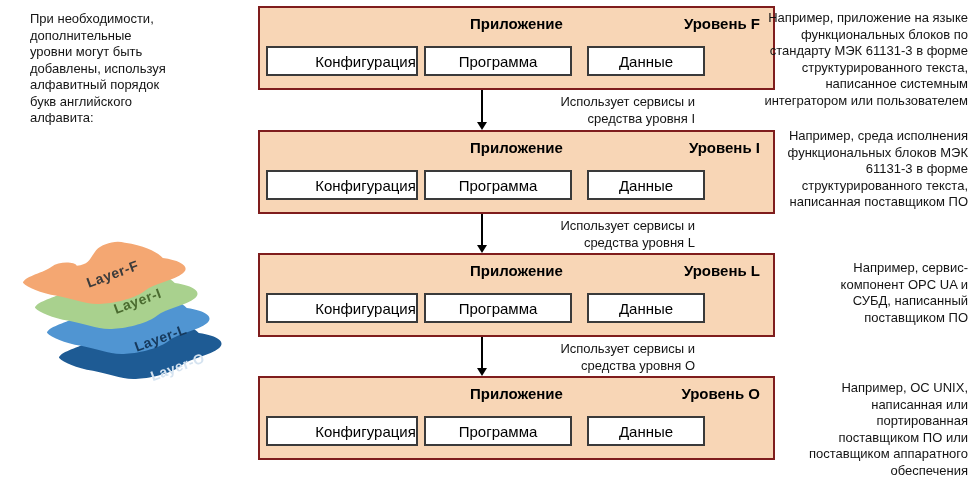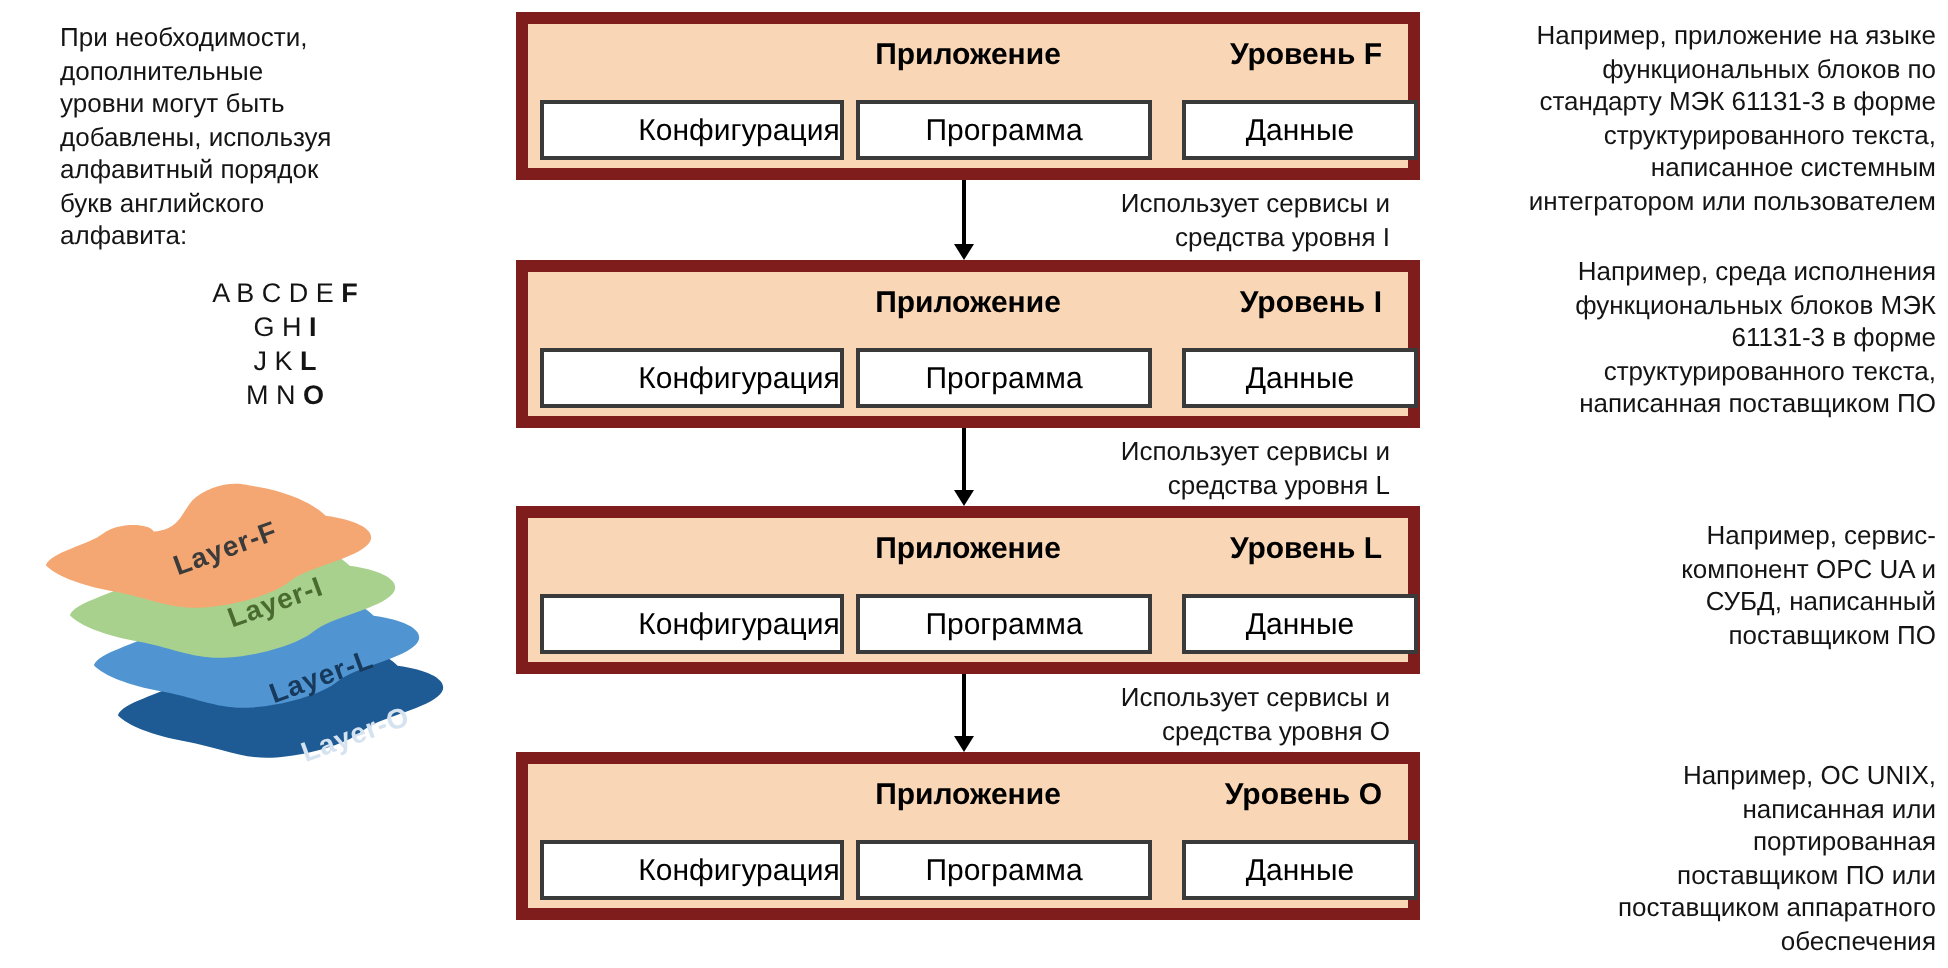--- a/index.html
+++ b/index.html
@@ -24,22 +24,22 @@
   
   .layers-svg{position:absolute;left:0;top:230px;}
   .layers-svg text{
     font-family:"Liberation Sans","DejaVu Sans",sans-serif;
     font-size:14px;font-weight:bold;letter-spacing:.5px;
     text-anchor:middle;dominant-baseline:middle;
   }
 
   
   .level{
-    position:absolute;left:258px;width:452px;height:84px;
-    background:#F8D6B6;border:6px solid #7f1d1d;box-sizing:border-box;
+    position:absolute;left:258px;width:517px;height:84px;
+    background:#F8D6B6;border:2px solid #7f1d1d;box-sizing:border-box;
   }
   .level-f{top:6px;} .level-i{top:130px;} .level-l{top:253px;} .level-o{top:376px;}
   .level .app{
     position:absolute;left:0;right:0;top:7px;text-align:center;
     font-weight:bold;font-size:15px;color:#000;
   }
   .level .lvl{
     position:absolute;right:13px;top:7px;
     font-weight:bold;font-size:15px;color:#000;
   }
@@ -79,26 +79,20 @@
 <div class="canvas">
 
   <div class="intro prewrap">При необходимости,
 дополнительные
 уровни могут быть
 добавлены, используя
 алфавитный порядок
 букв английского
 алфавита:</div>
 
-  <div class="alphabet">
-    <div class="alpha-row"><span>A B C D E </span><b>F</b></div>
-    <div class="alpha-row"><span>G H </span><b>I</b></div>
-    <div class="alpha-row"><span>J K </span><b>L</b></div>
-    <div class="alpha-row"><span>M N </span><b>O</b></div>
-  </div>
 
   <svg class="layers-svg" width="262" height="172" viewBox="0 0 262 172">
     <defs>
       <path id="sheet" d="M7,10 C18,2 32,8 44,4 C56,0 63,10 58,17 C66,23 78,12 90,6 C102,1 114,2 115,12 C121,28 117,45 112,55 C118,70 112,84 100,88 C86,93 70,86 56,91 C42,96 24,92 16,85 C6,78 9,62 5,48 C1,34 2,20 7,10 Z"></path>
     </defs>
     <g transform="matrix(0.927,-0.375,0.945,0.326,43,127)">
         <use href="#sheet" fill="#1E5B94"></use>
       </g>
     <g transform="matrix(0.927,-0.375,0.945,0.326,31,102)">
         <use href="#sheet" fill="#5095D2"></use>

